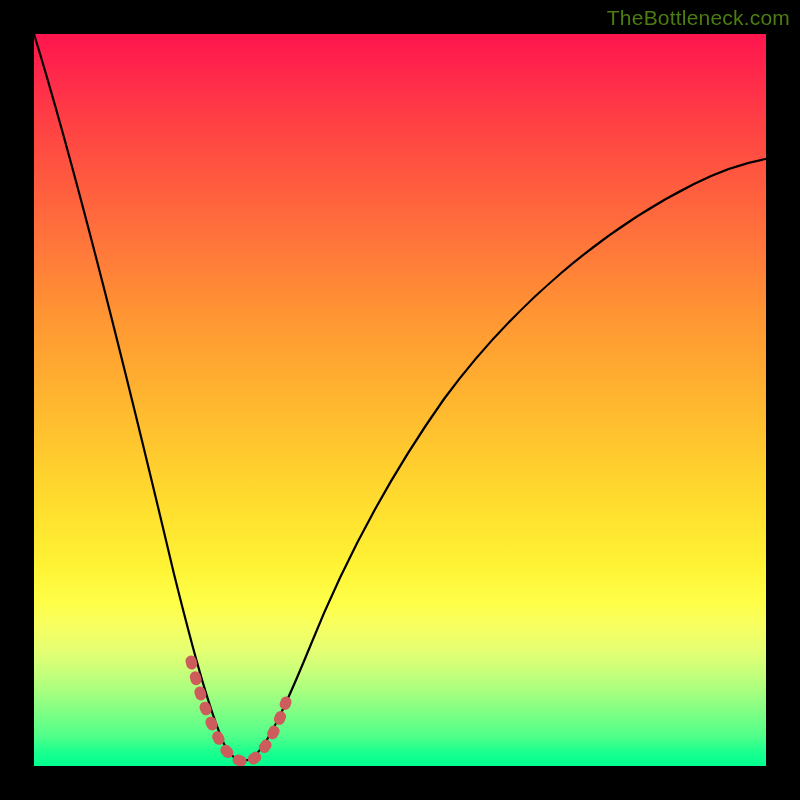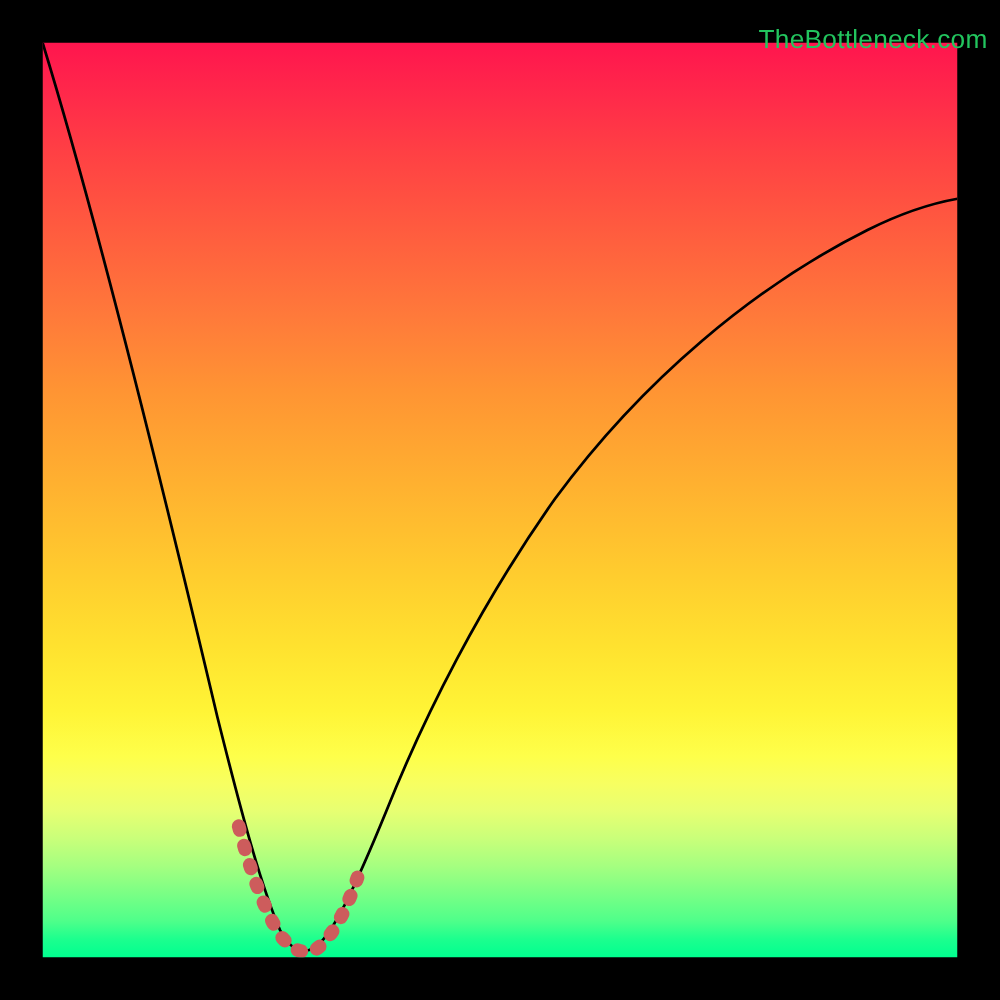--- a/index.html
+++ b/index.html
@@ -52,23 +52,23 @@
       #1cff8e 98%,
       #00ff90 100%
     );
   }
   svg.curves {
     position: absolute;
     inset: 0;
   }
   .watermark {
     position: absolute;
-    top: 20px;
+    top: 6px;
     right: 10px;
-    color: #22c55e;
+    color: #4d7c0f;
     font-size: 21px;
     letter-spacing: 0.2px;
     font-weight: 500;
   }
 </style>
 </head>
 <body>
 
 <div class="frame">
 

